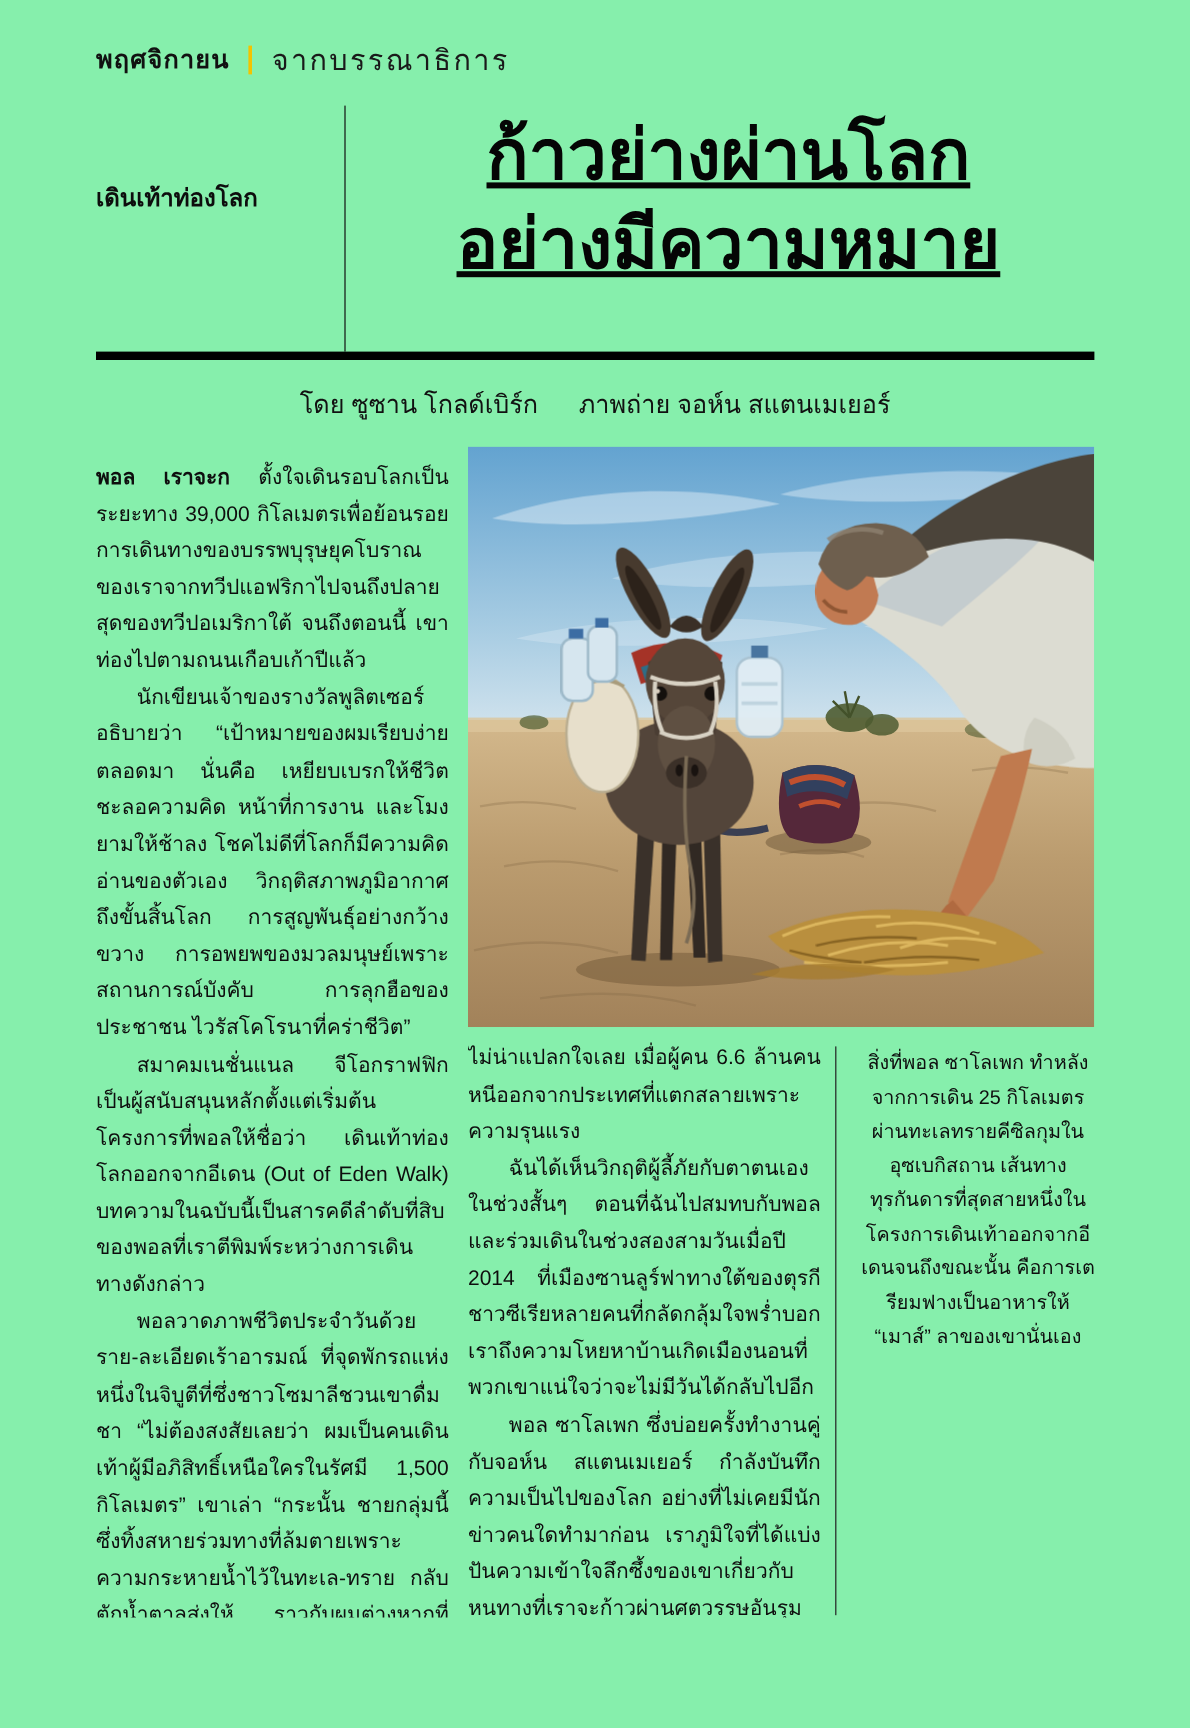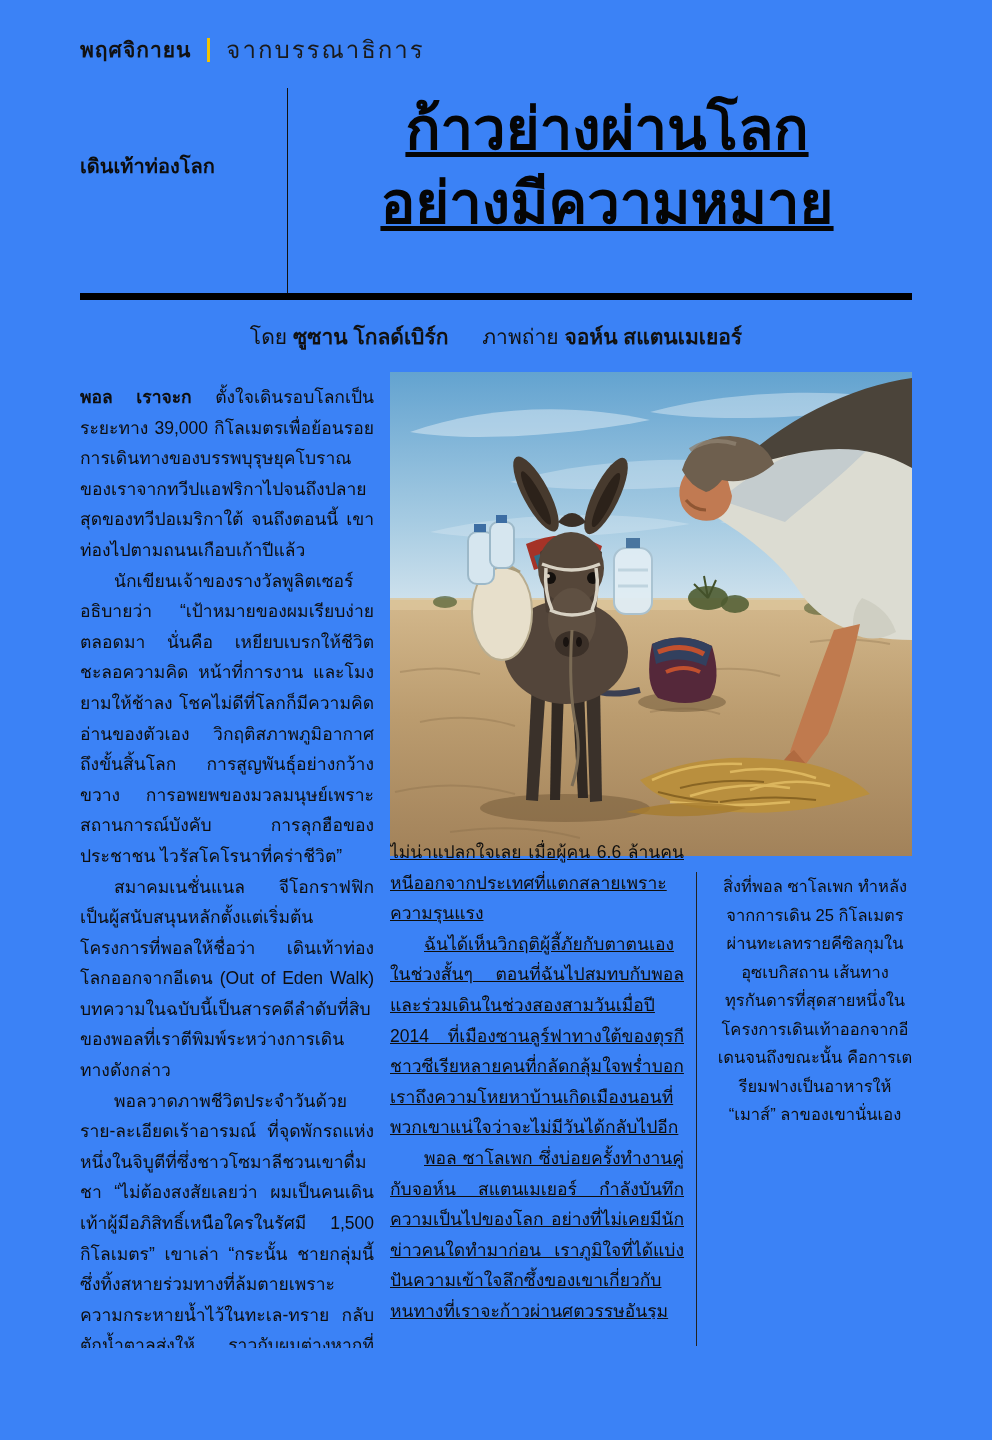--- a/index.html
+++ b/index.html
@@ -1,17 +1,17 @@
 <!DOCTYPE html>
 <html lang="th"><head>
 <meta charset="utf-8">
 <style>
   html,body { margin:0; padding:0; background:#ffffff; }
   .page {
-    position:relative; width:992px; height:1440px; background:#3b82f6;
+    position:relative; width:992px; height:1440px; background:#86efac;
     font-family:"Liberation Sans", sans-serif; color:#111; overflow:hidden;
   }
   
   .topbar { position:absolute; left:80px; top:30px; display:flex; align-items:center; gap:16px; }
   .topbar .month { font-size:21px; font-weight:bold; letter-spacing:1px; }
   .topbar .ybar { width:3px; height:24px; background:#f2c300; }
   .topbar .section { font-size:24px; letter-spacing:2px; color:#1a1a1a; }
 
   
   .kicker {
@@ -21,32 +21,32 @@
   .vrule-top { position:absolute; left:287px; top:88px; width:1px; height:205px; background:#111; }
   .main-title {
     position:absolute; left:302px; top:92px; width:610px; text-align:center;
     font-family:"DejaVu Serif", serif; font-size:58px; line-height:1.28; font-weight:600; color:#050505;text-decoration:underline;
   }
   .thick-rule { position:absolute; left:80px; top:293px; width:832px; height:7px; background:#000; }
   .byline {
     position:absolute; left:80px; top:320px; width:832px; text-align:center;
     font-size:21px; color:#111;
   }
-  .byline .name { font-weight:bold; }
+  .byline .name { font-weight:normal; }
   .byline .photo-label { margin-left:28px; }
 
   
   .bodycol {
     position:absolute; width:294px; font-size:17.5px; line-height:30.6px;
     text-align:justify; color:#0e0e0e; overflow:hidden;
   }
   .bodycol p { margin:0; text-indent:34px; }
   .bodycol p.noindent { text-indent:0; }
   #col1 { left:80px; top:382px; height:966px; }
-  #col2 { left:390px; top:837px; height:482px;text-decoration:underline; }
+  #col2 { left:390px; top:866px; height:482px; }
   .lead-name { font-weight:bold; }
 
   
   .photo { position:absolute; left:390px; top:372px; width:522px; height:484px; overflow:hidden; }
   .photo svg { display:block; }
 
   
   .vrule-mid { position:absolute; left:696px; top:872px; width:1px; height:474px; background:#222; }
   .caption {
     position:absolute; left:714px; top:872px; width:202px; height:320px;

